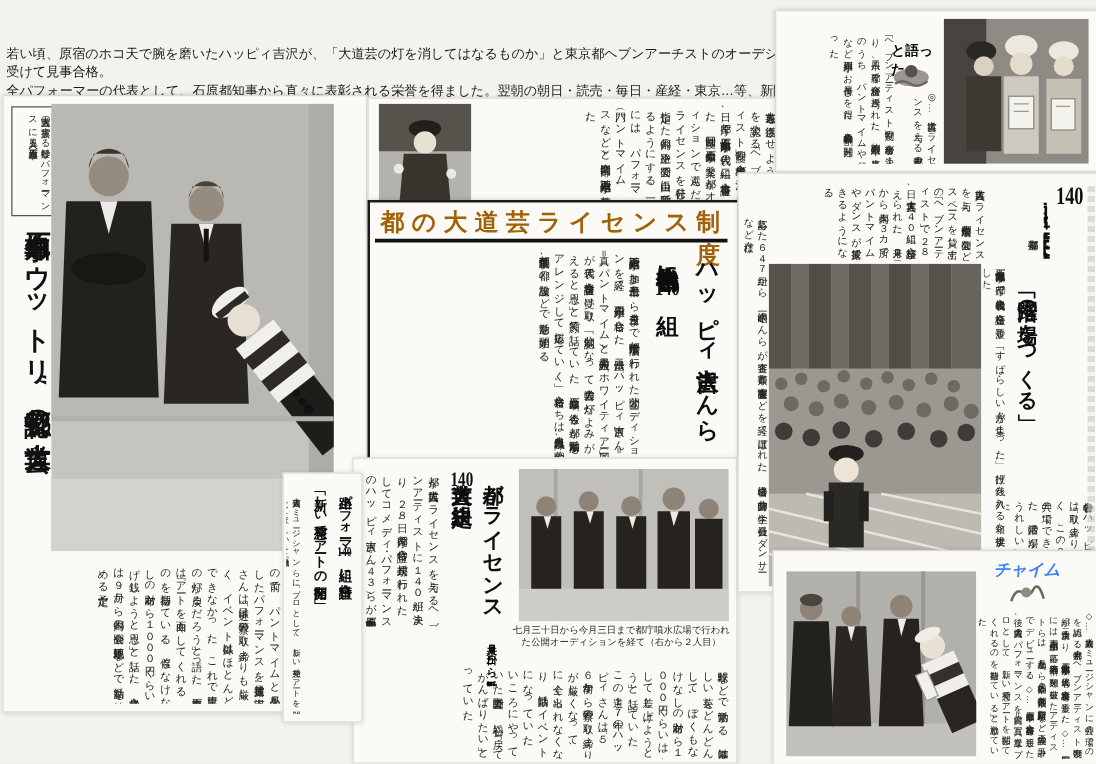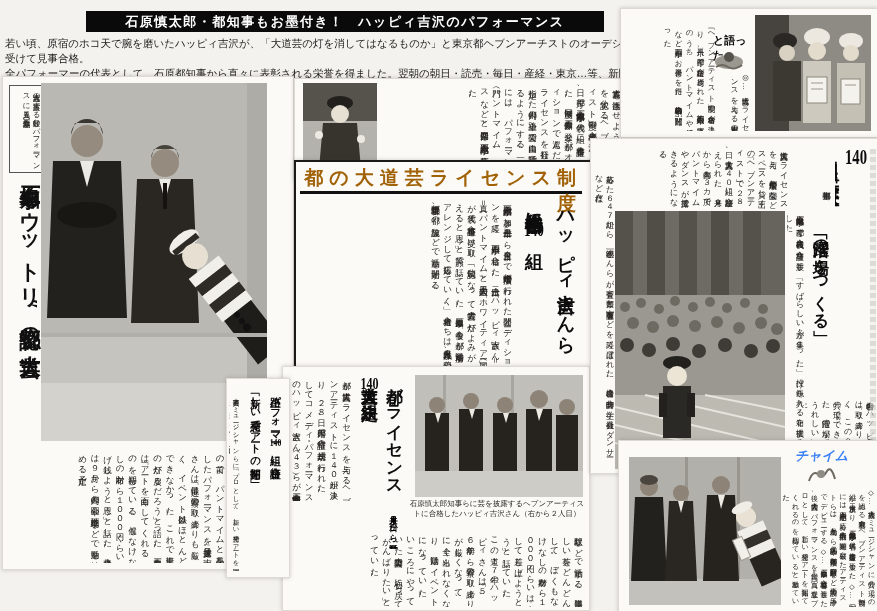--- a/index.html
+++ b/index.html
@@ -76,21 +76,20 @@
   .chlogo{left:176px;top:6px;width:64px;height:18px;font-size:13px;font-weight:bold;
           font-style:italic;color:#3b82f6;}
   .chblob{left:184px;top:24px;}
   .chbody{left:164px;top:48px;width:92px;height:118px;font-size:7px;line-height:9.5px;}
 </style>
 </head>
 <body>
 
 <div id="canvas">
 
-  <div class="abs banner">石原慎太郎・都知事もお墨付き！　ハッピィ吉沢のパフォーマンス</div>
 
   <div class="abs intro">
     <div>若い頃、原宿のホコ天で腕を磨いたハッピィ吉沢が、「大道芸の灯を消してはなるものか」と東京都ヘブンアーチストのオーデションを受けて見事合格。</div>
     <div>全パフォーマーの代表として、石原都知事から直々に表彰される栄誉を得ました。翌朝の朝日・読売・毎日・産経・東京…等、新聞各紙にも大きく取り上げられました。</div>
   </div>
 
   <div class="clip clip-left">
     <div class="abs lcap v serif">大道芸人の披露する軽妙なパフォーマンスに見入る石原知事（左）</div>
     <div class="abs lhead v serif">石原知事もウットリ″都公認の大道芸</div>
     <div class="abs lphoto">
@@ -182,21 +181,21 @@
             <rect x="141" y="40" width="22" height="56"></rect>
         </g>
         <g fill="#eceae3">
           <polygon points="20,38 26,38 23,48"></polygon>
             <polygon points="54,34 60,34 57,44"></polygon>
           <polygon points="88,38 94,38 91,48"></polygon>
             <polygon points="121,34 128,34 124,46"></polygon>
         </g>
       </svg>
     </div>
-    <div class="abs dcap serif">石原慎太郎知事らに芸を披露するヘブンアーティストに合格したハッピィ吉沢さん（右から２人目）</div>
+    <div class="abs dcap serif">七月三十日から今月三日まで都庁噴水広場で行われた公開オーディションを経て（右から２人目）</div>
     <div class="abs dbody2 v serif bodytext">鉄駅などで活動する。知事は「新しい芸をどんどん開拓して。ぼくもなけなしの財布から１０００円くらいは出して差し上げようと思う」と話していた。この道１７年のハッピィさんは「５、６年前から警察の取り締まりが厳しくなって、路上に全く出られなくなり、活動はイベント中心になっていた。若いころにやっていた上野公園で、初心に戻ってがんばりたい」と語っていた。</div>
   </div>
 
   <div class="clip clip-street">
     <div class="abs sheads v serif">
       <span><span>路上パフォーマー</span><span class="tcy">140</span><span>組に合格証</span></span>
       <span>「新しい発想でアートの開拓を」</span>
     </div>
     <div class="abs sbody v serif bodytext">大道芸人やミュージシャンらに「プロとして、新しい発想でアートを開拓してほしい」と石原知事。</div>
   </div>

